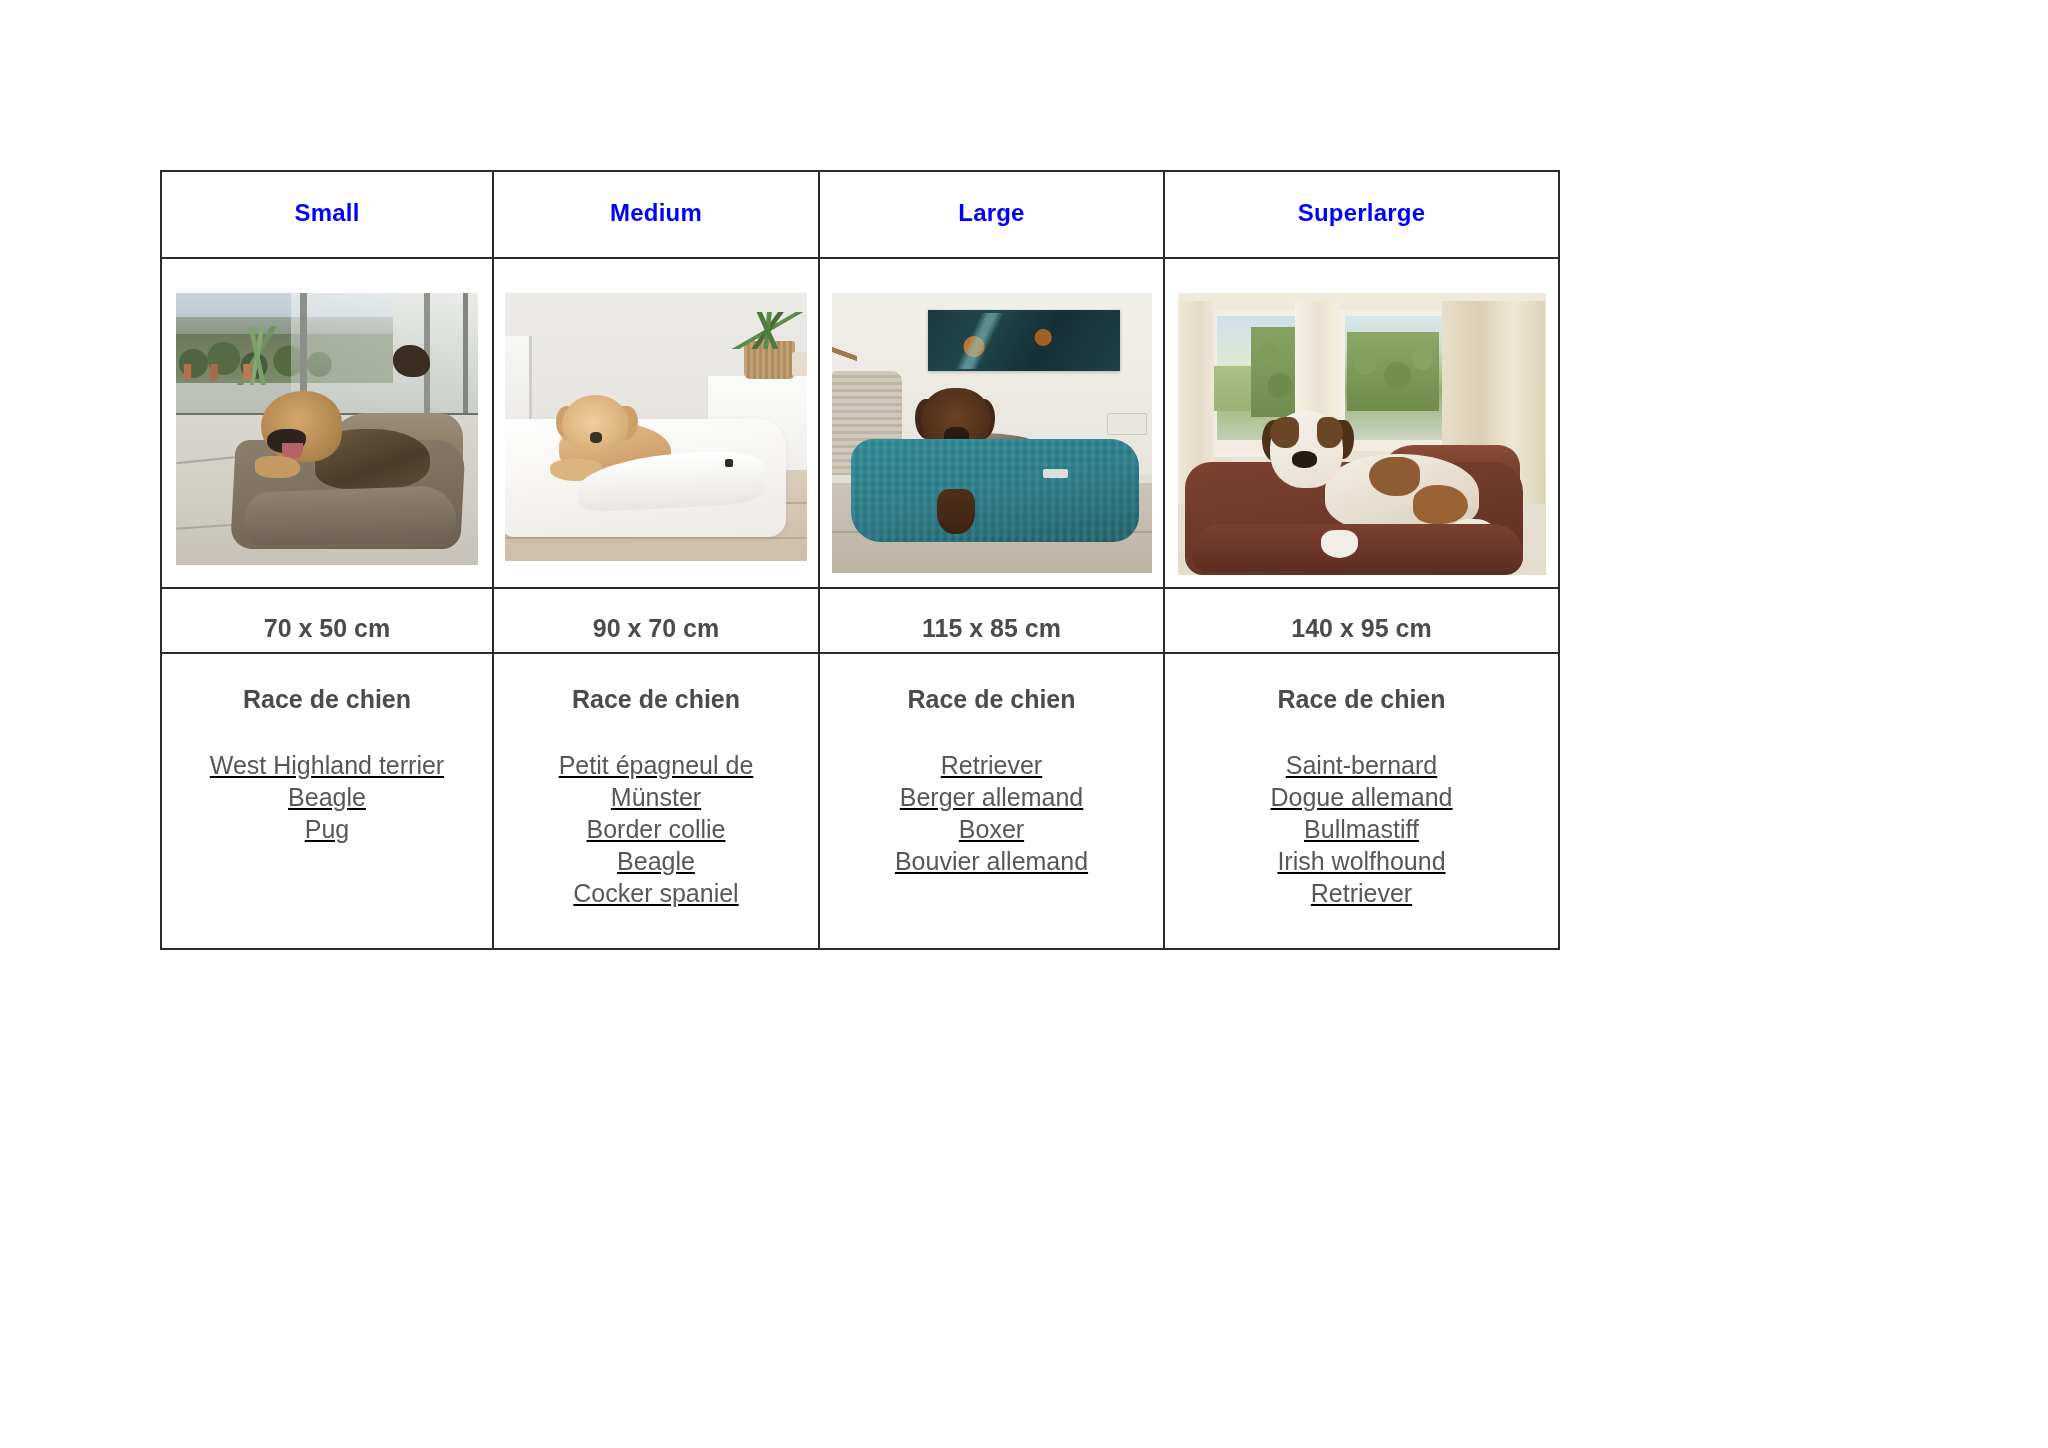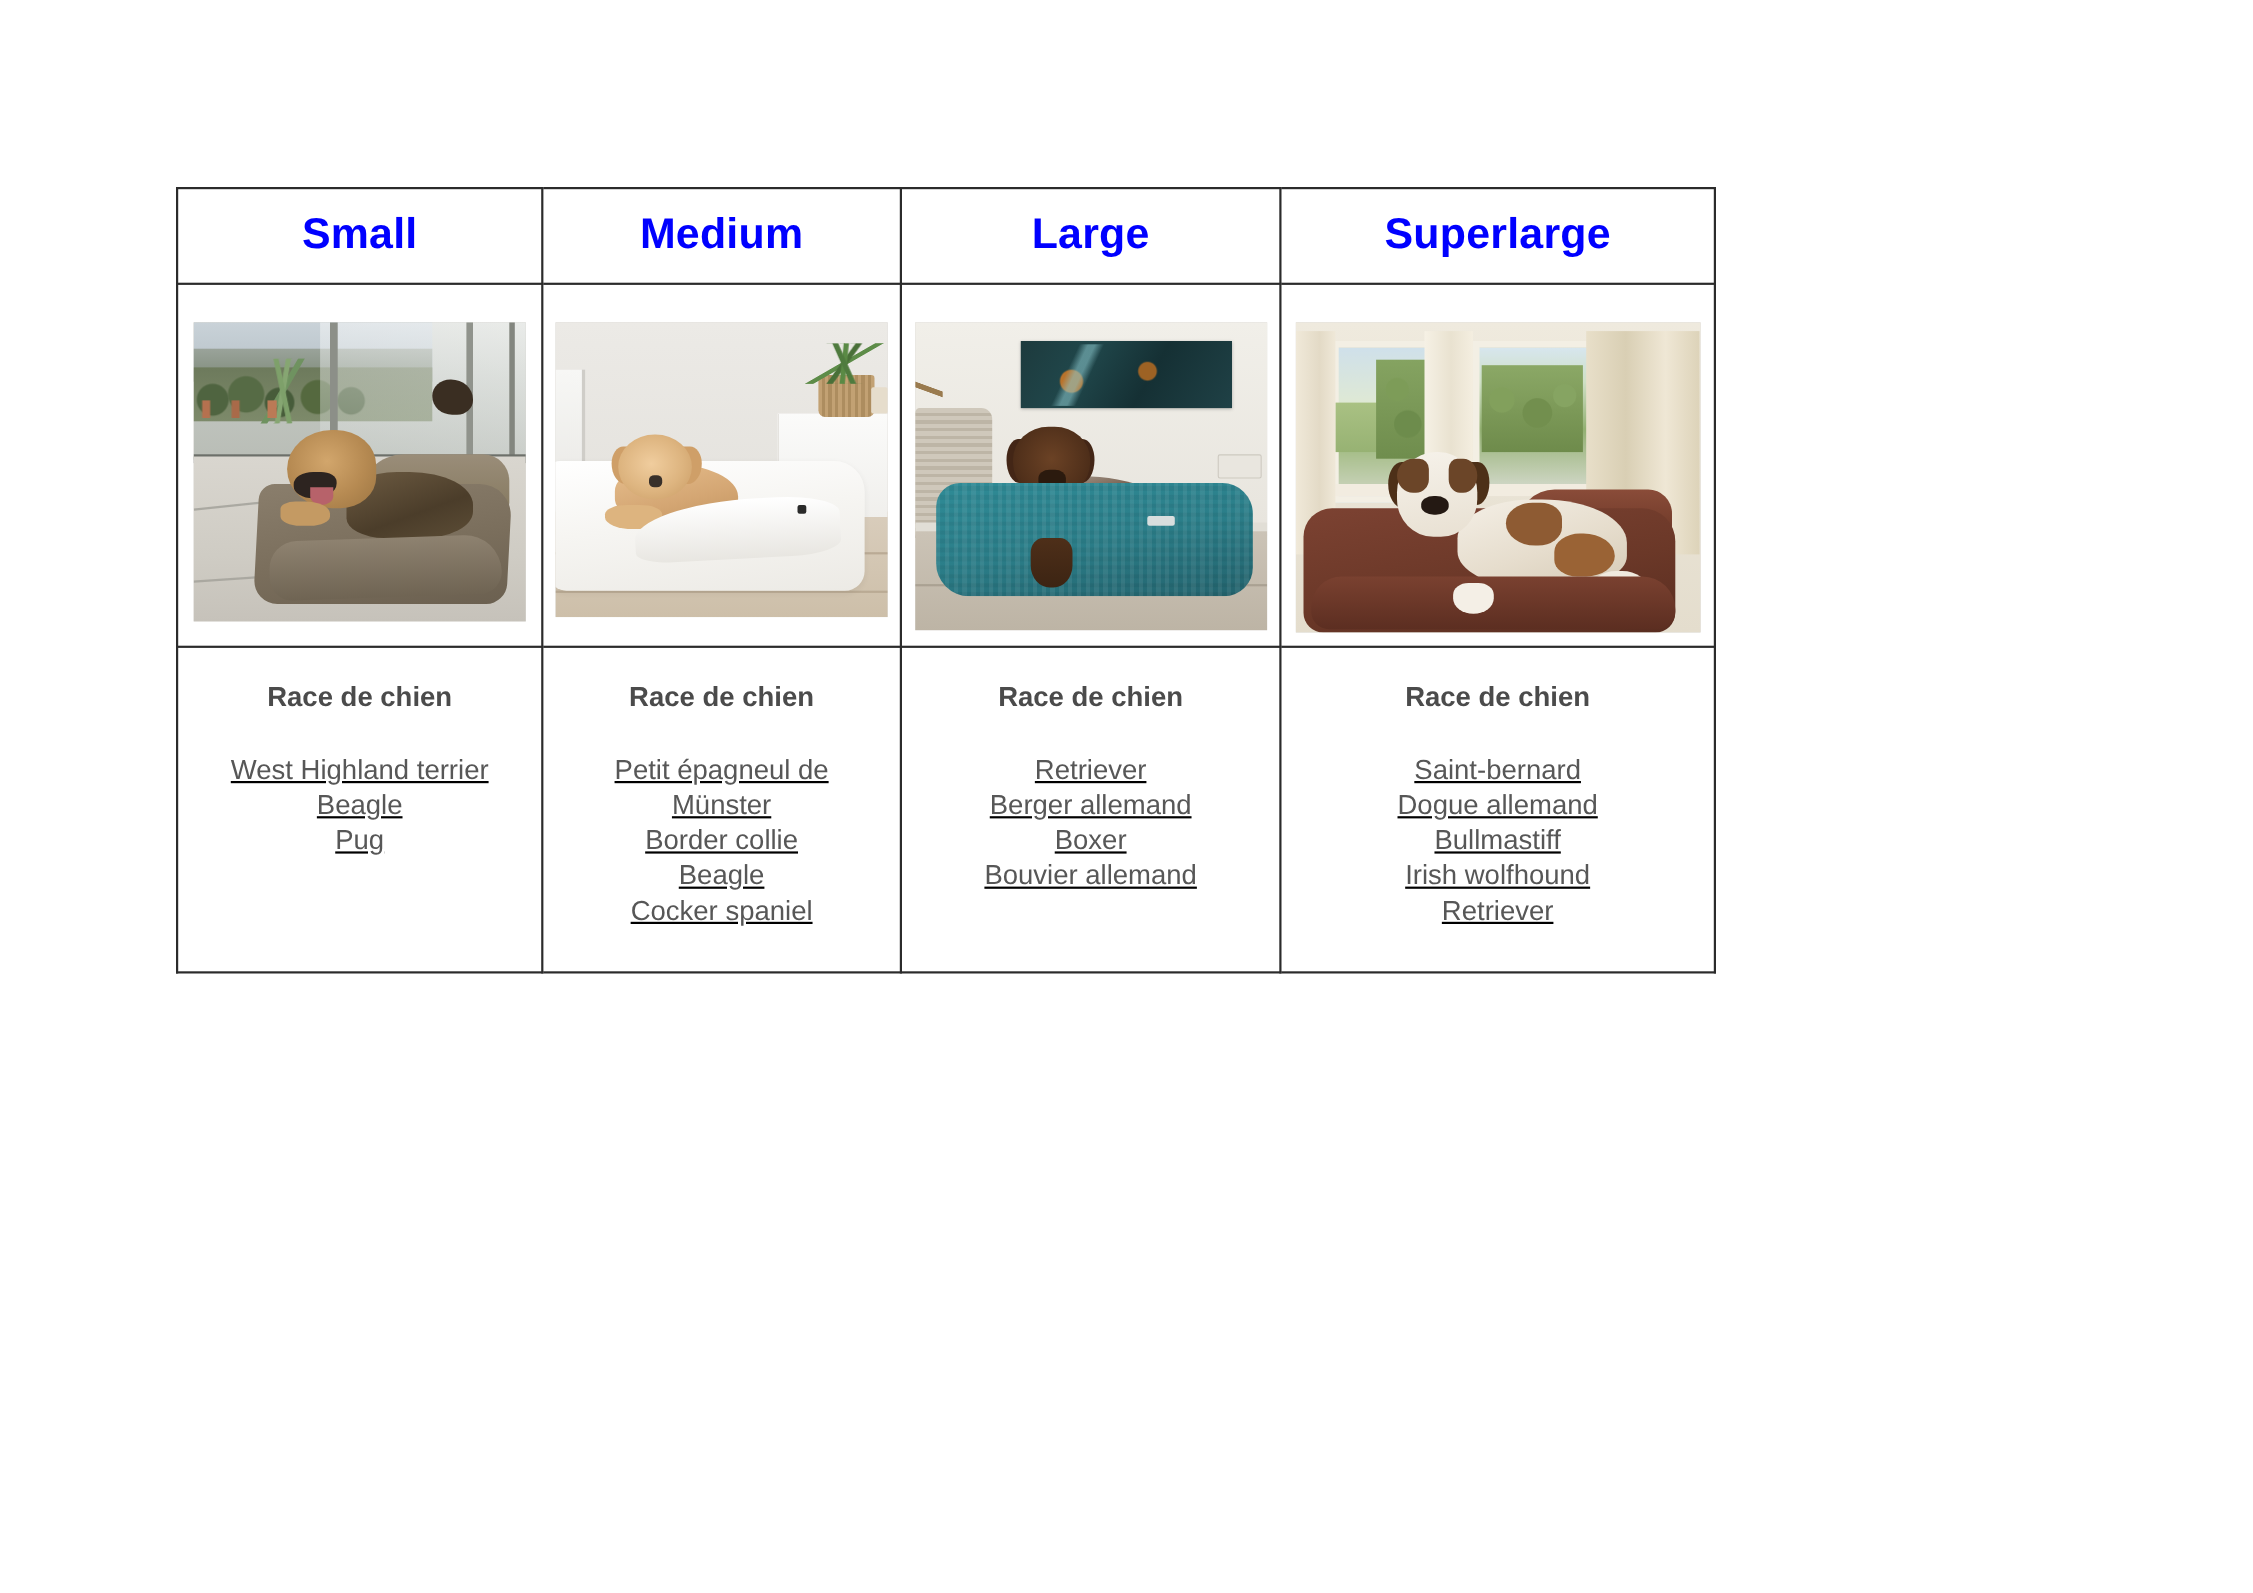--- a/index.html
+++ b/index.html
@@ -43,21 +43,21 @@
   col.c1 { width: 332px; }
   col.c2 { width: 326px; }
   col.c3 { width: 345px; }
   col.c4 { width: 395px; }
 
   
   .row-header td {
     height: 85px;
   }
   .hdr-label {
-    font-size: 39px;
+    font-size: 24px;
     font-weight: bold;
     color: #0000ff;
     letter-spacing: 0.2px;
     line-height: 1;
     display: block;
     padding-bottom: 4px;
   }
 
   
   .row-photo td {
@@ -687,20 +687,34 @@
               <div class="p4-dog-mask-r"></div>
               <div class="p4-dog-snout"></div>
               <div class="p4-dog-paw-b"></div>
               <div class="p4-bed-bolster-front"></div>
               <div class="p4-dog-paw-a"></div>
             </div>
           </div>
         </td>
       </tr>
 
+      <tr class="row-size">
+        <td>
+          <span class="size-label">70 x 50 cm</span>
+        </td>
+        <td>
+          <span class="size-label">90 x 70 cm</span>
+        </td>
+        <td>
+          <span class="size-label">115 x 85 cm</span>
+        </td>
+        <td>
+          <span class="size-label">140 x 95 cm</span>
+        </td>
+      </tr>
 
       <tr class="row-breeds">
         <td>
           <div class="breed-block">
             <span class="breed-title">Race de chien</span>
             <ul class="breed-list">
                 <li>West Highland terrier</li>
                 <li>Beagle</li>
                 <li>Pug</li>
               </ul>

